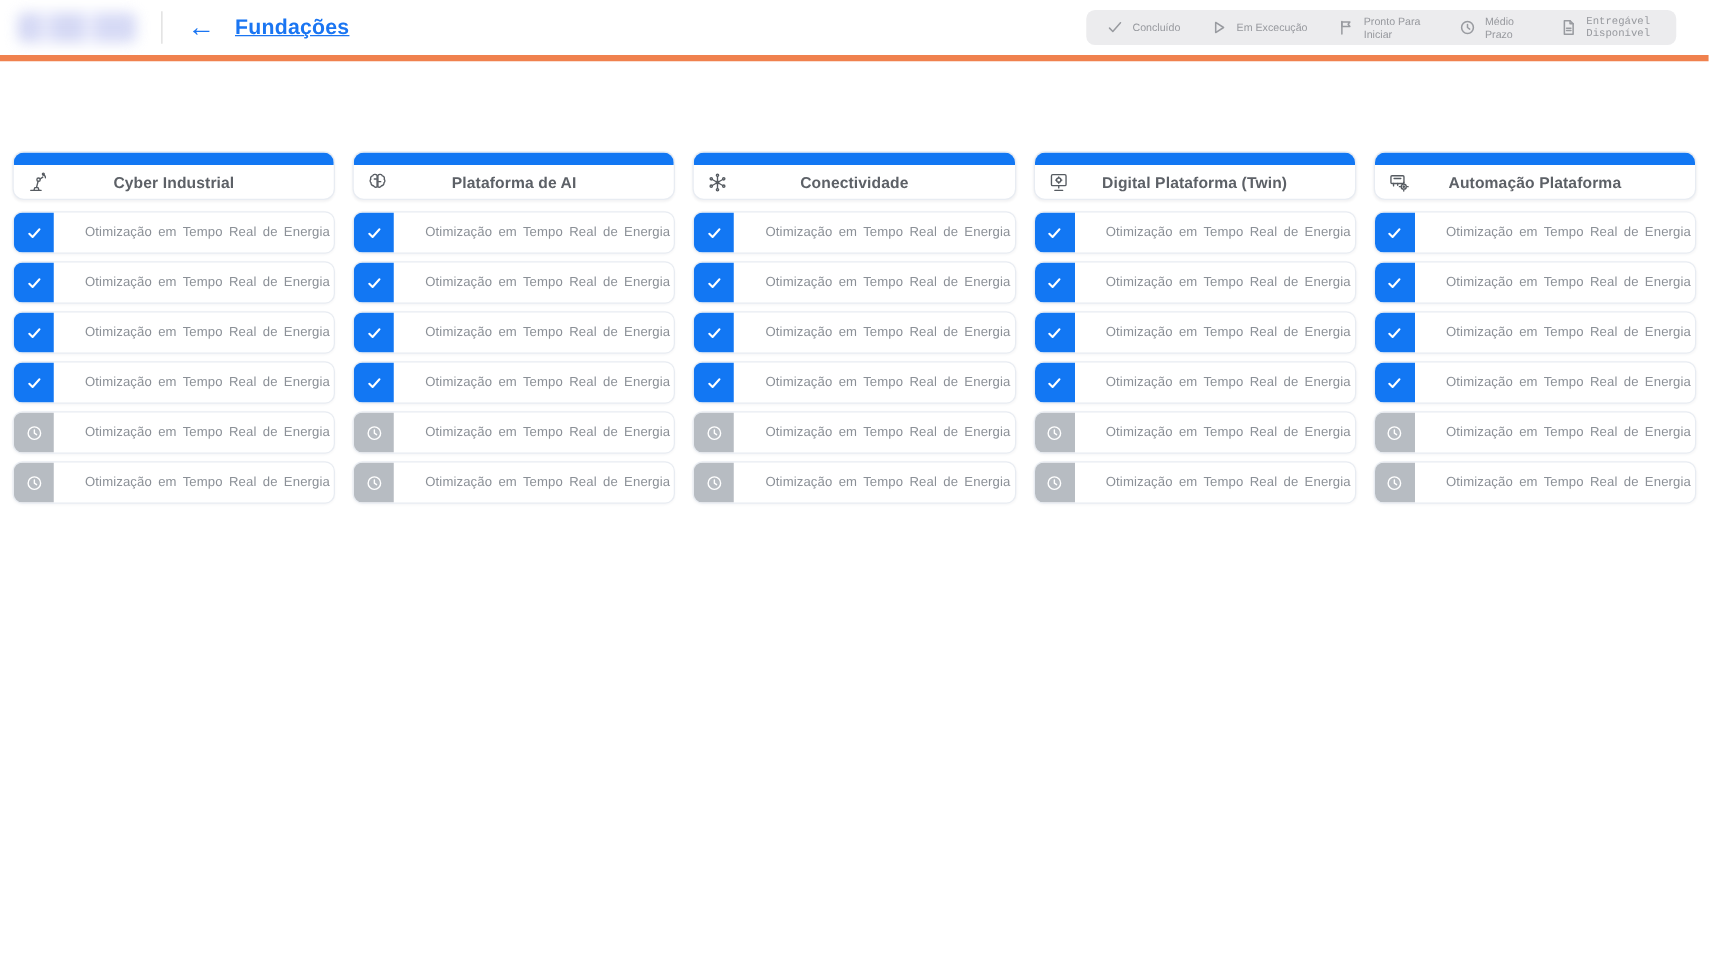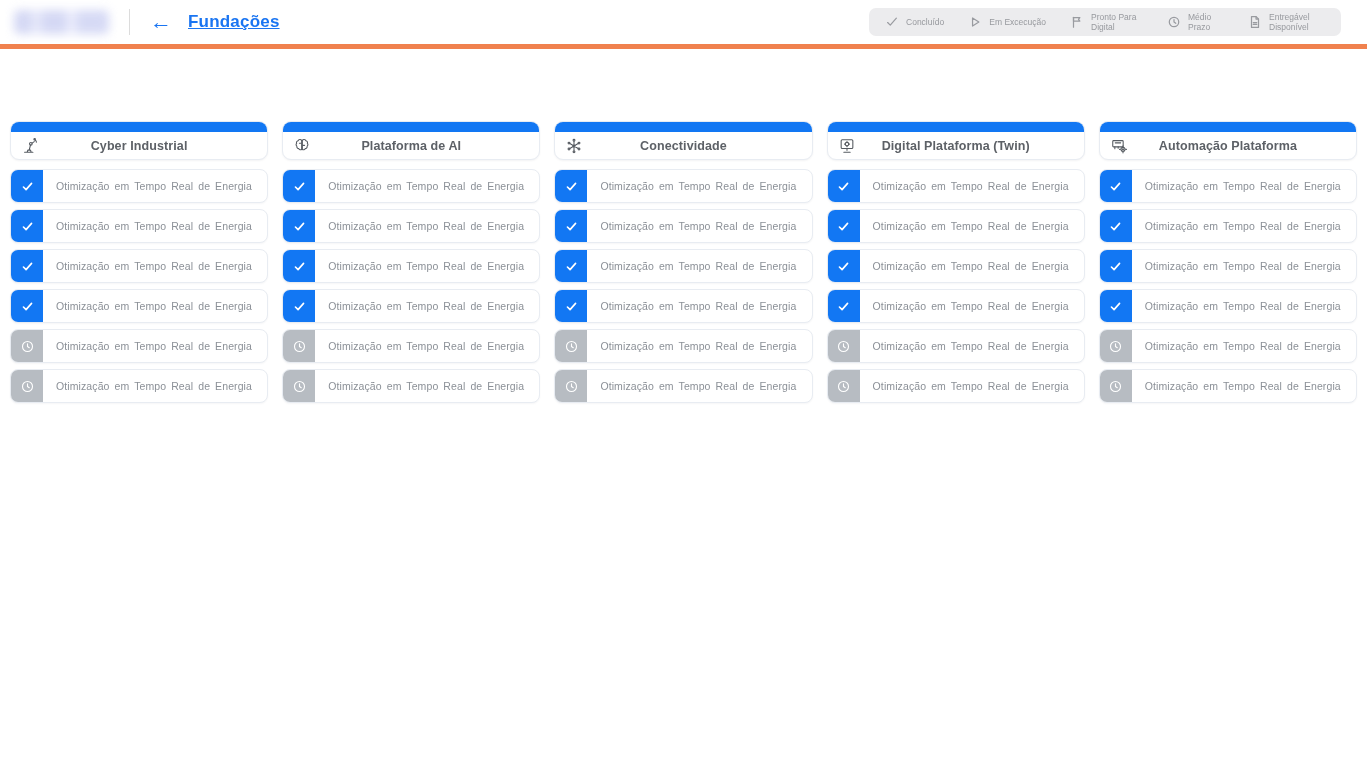--- a/index.html
+++ b/index.html
@@ -29,21 +29,21 @@
     display:flex;align-items:center;gap:24px;padding:4px 16px;min-height:27px;}
   .legend-item{display:flex;align-items:center;gap:7px;color:var(--legend-text);}
   .legend-icon{width:14px;height:14px;display:inline-flex;color:#999ba0;flex:none;}
   .legend-icon svg{width:100%;height:100%;fill:none;stroke:currentColor;stroke-width:1.4;
     stroke-linecap:round;stroke-linejoin:round;}
   .legend-label{font-size:8.5px;line-height:1.2;color:var(--legend-text);}
   .legend-item:nth-child(1) .legend-label,
   .legend-item:nth-child(2) .legend-label{white-space:nowrap;}
   .legend-item:nth-child(3) .legend-label{max-width:52px;}
   .legend-item:nth-child(4) .legend-label{max-width:36px;}
-  .legend-item:nth-child(5) .legend-label{max-width:56px;}
+  .legend-item:nth-child(5) .legend-label{max-width:56px;font-family:Liberation Mono, monospace;}
   .orange-rule{height:5px;background:var(--rule-orange);}
   
   .board{margin-top:72px;padding:0 10px;display:grid;grid-template-columns:repeat(5,1fr);gap:14px;}
   .column{display:flex;flex-direction:column;}
   .column-header{border:1px solid var(--card-border);border-radius:9px;overflow:hidden;background:#fff;
     box-shadow:0 1px 2px rgba(16,24,40,.05);cursor:pointer;}
   .accent-bar{height:10px;background:var(--accent-blue);}
   .header-body{height:27px;display:flex;align-items:center;position:relative;}
   .column-icon{position:absolute;left:9px;width:20px;height:20px;color:#565b61;display:inline-flex;}
   .column-icon svg{width:100%;height:100%;fill:none;stroke:currentColor;stroke-width:1.3;
@@ -52,21 +52,21 @@
     letter-spacing:.1px;}
   .column-items{margin-top:9px;display:flex;flex-direction:column;gap:6px;}
   .task-card{height:34px;background:#fff;border:1px solid var(--card-border);border-radius:8px;
     display:flex;align-items:center;overflow:hidden;box-shadow:0 1px 2px rgba(16,24,40,.04);cursor:pointer;}
   .task-status{width:32px;align-self:stretch;flex:none;display:flex;align-items:center;justify-content:center;color:#fff;}
   .task-status.done{background:var(--accent-blue);}
   .task-status.pending{background:var(--pending-gray);}
   .task-status svg{width:15px;height:15px;fill:none;stroke:#fff;stroke-linecap:round;stroke-linejoin:round;}
   .task-status.done svg{stroke-width:2.6;}
   .task-status.pending svg{stroke-width:1.8;}
-  .task-label{padding-left:13px;font-size:10.5px;color:var(--task-text);letter-spacing:.1px;word-spacing:2px;white-space:nowrap;}
+  .task-label{padding-left:25px;font-size:10.5px;color:var(--task-text);letter-spacing:.1px;word-spacing:2px;white-space:nowrap;}
 </style>
 </head>
 <body>
 
 <header class="topbar">
   <div class="logo-blur"></div>
   <div class="topbar-divider"></div>
   <button class="back-btn">←</button>
   <h1 class="page-title">Fundações</h1>
 
@@ -87,21 +87,21 @@
       </span>
       <span class="legend-label">Em Excecução</span>
     </div>
     <div class="legend-item">
       <span class="legend-icon">
         <svg viewBox="0 0 16 16">
             <path d="M4 14V2.6"></path>
             <path d="M4 3h7.3l-1.6 2 1.6 2H4z"></path>
           </svg>
       </span>
-      <span class="legend-label">Pronto Para Digital</span>
+      <span class="legend-label">Pronto Para Iniciar</span>
     </div>
     <div class="legend-item">
       <span class="legend-icon">
         <svg viewBox="0 0 16 16">
             <circle cx="8" cy="8" r="5.4"></circle>
             <path d="M8 5.2V8l2 1.5"></path>
           </svg>
       </span>
       <span class="legend-label">Médio Prazo</span>
     </div>

